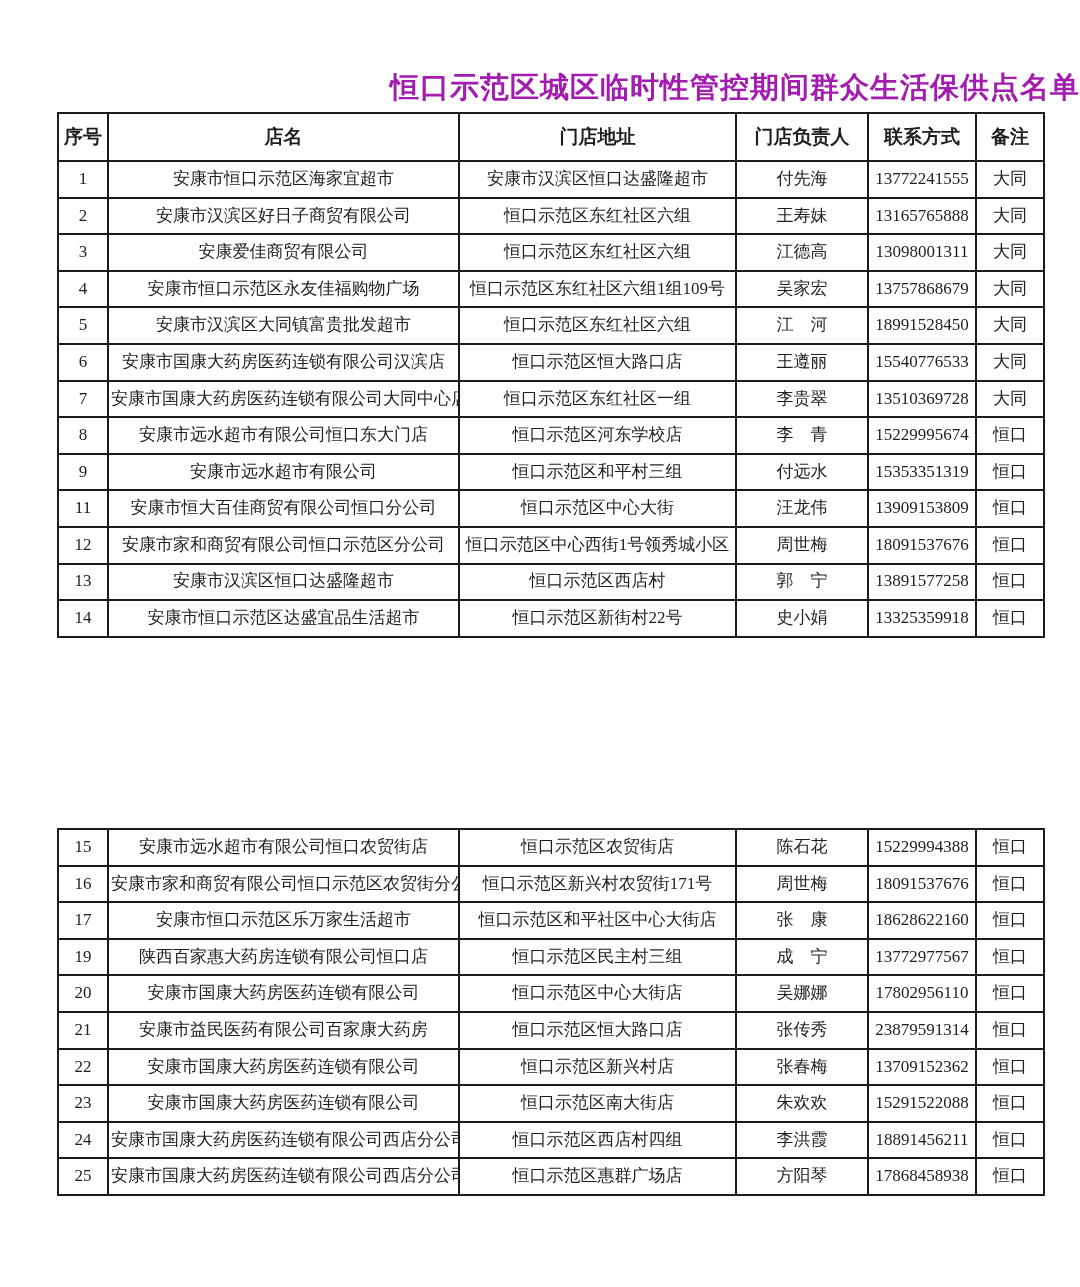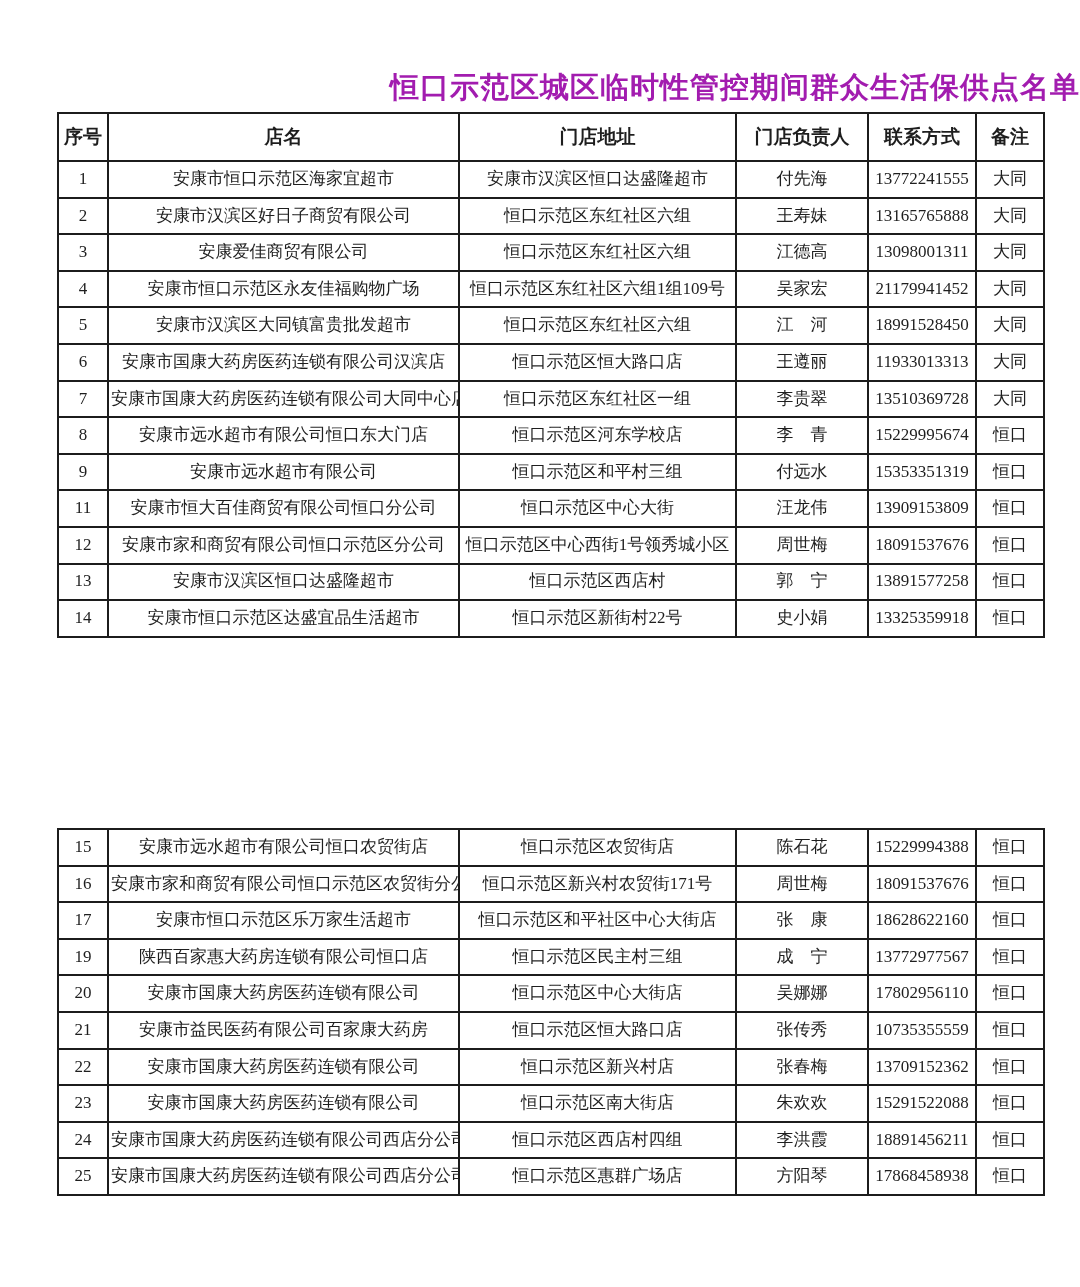--- a/index.html
+++ b/index.html
@@ -108,37 +108,37 @@
           <td>恒口示范区东红社区六组</td>
           <td>江德高</td>
           <td>13098001311</td>
           <td>大同</td>
         </tr>
         <tr class="data-row">
           <td>4</td>
           <td>安康市恒口示范区永友佳福购物广场</td>
           <td>恒口示范区东红社区六组1组109号</td>
           <td>吴家宏</td>
-          <td>21179941452</td>
+          <td>13757868679</td>
           <td>大同</td>
         </tr>
         <tr class="data-row">
           <td>5</td>
           <td>安康市汉滨区大同镇富贵批发超市</td>
           <td>恒口示范区东红社区六组</td>
           <td>江　河</td>
           <td>18991528450</td>
           <td>大同</td>
         </tr>
         <tr class="data-row">
           <td>6</td>
           <td>安康市国康大药房医药连锁有限公司汉滨店</td>
           <td>恒口示范区恒大路口店</td>
           <td>王遵丽</td>
-          <td>11933013313</td>
+          <td>15540776533</td>
           <td>大同</td>
         </tr>
         <tr class="data-row">
           <td>7</td>
           <td>安康市国康大药房医药连锁有限公司大同中心店</td>
           <td>恒口示范区东红社区一组</td>
           <td>李贵翠</td>
           <td>13510369728</td>
           <td>大同</td>
         </tr>
@@ -241,21 +241,21 @@
           <td>恒口示范区中心大街店</td>
           <td>吴娜娜</td>
           <td>17802956110</td>
           <td>恒口</td>
         </tr>
         <tr class="data-row">
           <td>21</td>
           <td>安康市益民医药有限公司百家康大药房</td>
           <td>恒口示范区恒大路口店</td>
           <td>张传秀</td>
-          <td>10735355559</td>
+          <td>23879591314</td>
           <td>恒口</td>
         </tr>
         <tr class="data-row">
           <td>22</td>
           <td>安康市国康大药房医药连锁有限公司</td>
           <td>恒口示范区新兴村店</td>
           <td>张春梅</td>
           <td>13709152362</td>
           <td>恒口</td>
         </tr>

